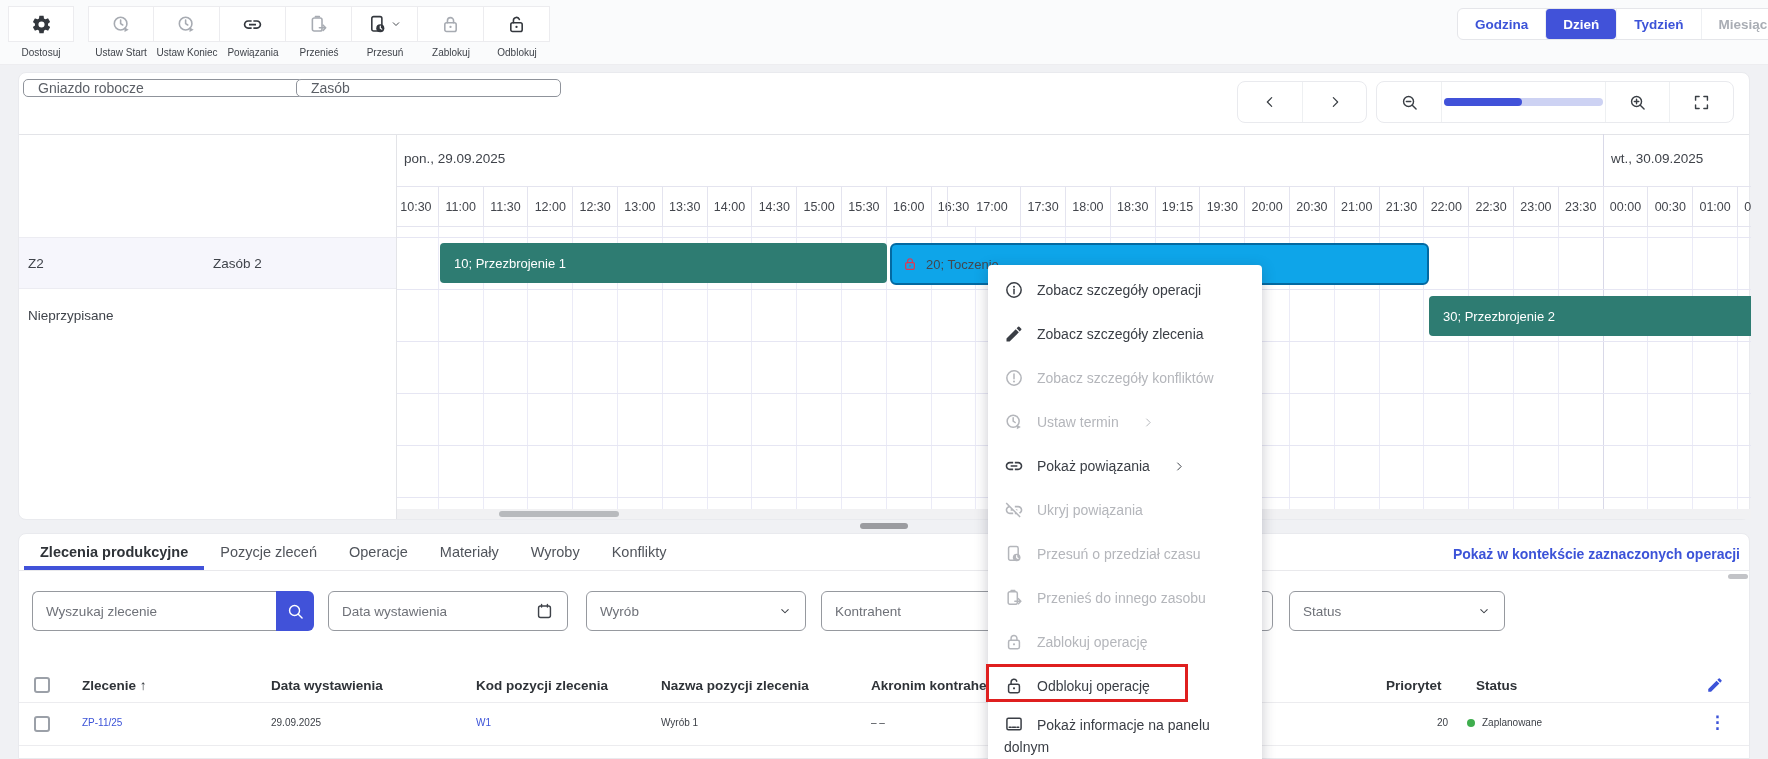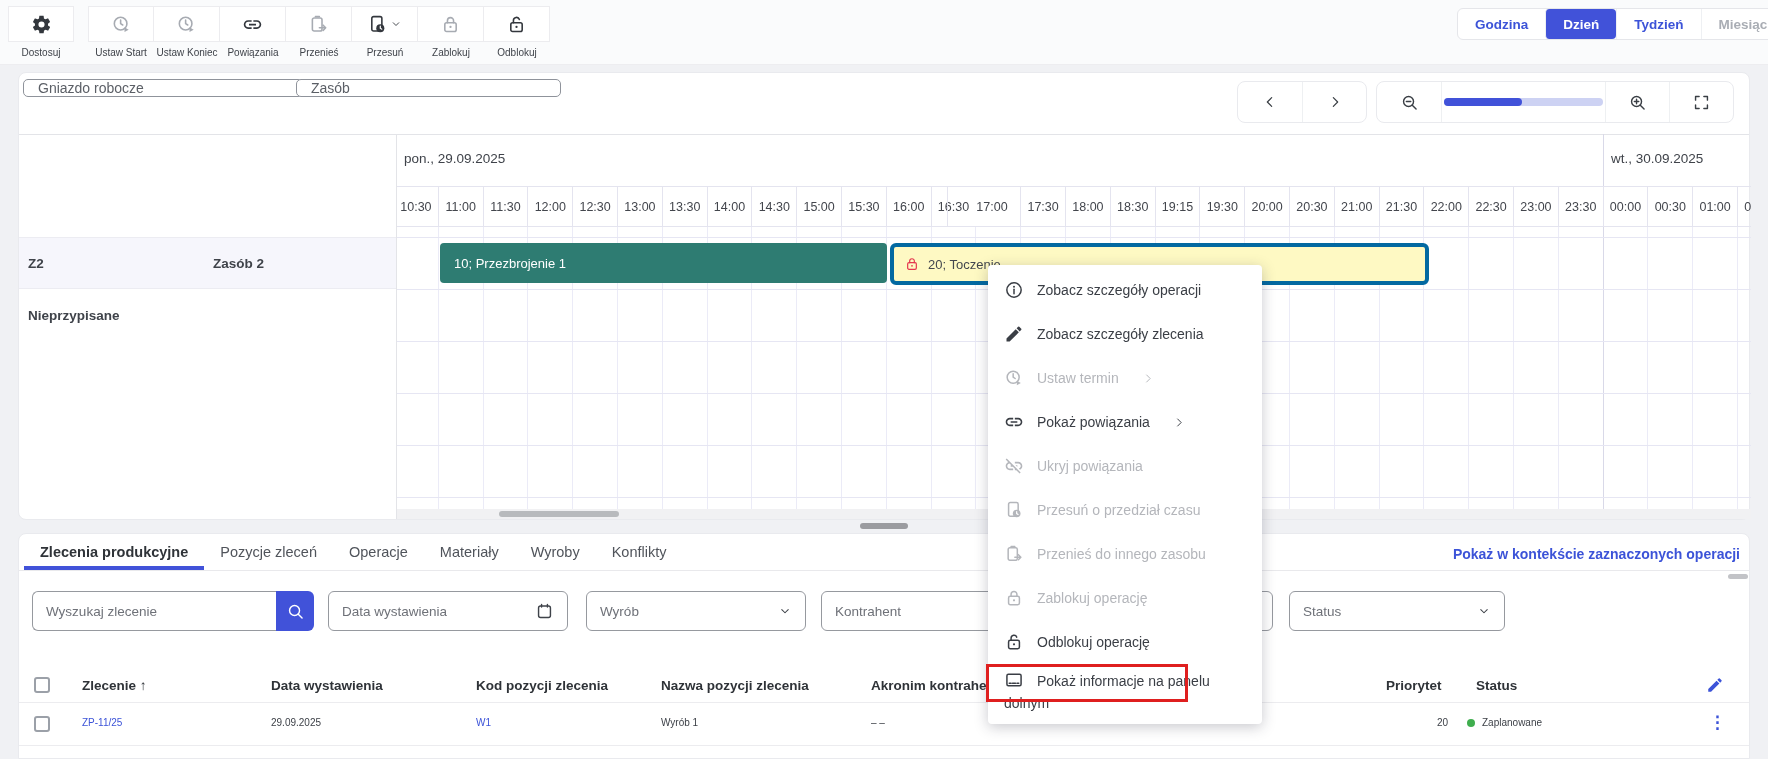--- a/index.html
+++ b/index.html
@@ -38,38 +38,38 @@
   .btn-group { display:flex; background:#fff; border:1px solid #e9eaee; border-radius:8px; overflow:hidden; }
   .gbtn { width:64px; height:40px; display:flex; align-items:center; justify-content:center; color:#3a3f45; cursor:pointer; border-left:1px solid #eef0f2; }
   .gbtn:first-child { border-left:none; }
   .gbtn .icn { width:19px; height:19px; }
   .slider-cell { width:164px; display:flex; align-items:center; padding:0 2px; border-left:1px solid #eef0f2; }
   .slider { position:relative; width:100%; height:8px; border-radius:4px; background:#cdd2f3; cursor:pointer; }
   .slider .fill { position:absolute; left:0; top:0; height:8px; width:49%; border-radius:4px; background:#4152d9; }
   .hdr-div { left:0; top:61px; width:1730px; height:1px; background:#e3e4e8; }
   .vdiv { left:377px; top:61px; width:1px; height:385px; background:#e3e4e8; }
   .colhdr { font-size:13.5px; font-weight:bold; color:#2f3338; }
-  .cellTxt { font-size:13.5px; color:#3f434a;font-weight:bold; }
+  .cellTxt { font-size:13.5px; color:#3f434a; }
 
   .tl-head { left:378px; top:61px; width:1354px; height:93px; overflow:hidden;text-align:center; }
   .tl-body { left:378px; top:154px; width:1354px; height:282px; overflow:hidden; }
   .day-lbl { top:17px; font-size:13.5px; color:#3f434a; white-space:nowrap; }
   .tickrow-line { left:0; width:1354px; height:1px; background:#e4e4ef; }
   .tick { top:52px; height:41px; border-left:1px solid #e4e4ef; display:flex; align-items:center; justify-content:center; font-size:12.5px; color:#43464d; }
   .gl-v { top:0; width:1px; height:282px; background:#ebebf7; }
   .gl-h { left:0; width:1354px; height:1px; background:#e6e6f3; }
   .dayline { background:#d9d9e8; }
 
   .rowband { left:0; width:377px; height:52px; background:#f6f6fc; border-top:1px solid #ececf2; border-bottom:1px solid #ececf2; }
   .hsb-track { left:378px; top:436px; width:1354px; height:10px; background:#f1f1f3; }
   .hsb-thumb { top:438px; height:6px; border-radius:3px; background:#b8babd; }
 
   .bar { position:absolute; display:flex; align-items:center; font-size:13px; white-space:nowrap; overflow:hidden; }
   .bar.teal { background:#2e7c72; color:#fff; border-radius:4px; padding-left:14px; }
-  .bar.selected { background:#fef9c3; color:#43474e; border:4px solid #0369a1; border-radius:6px; padding-left:10px; }
+  .bar.selected { background:#0ea5e9; color:#43474e; border:2px solid #0369a1; border-radius:6px; padding-left:10px; }
   .bar .lock { width:16px; height:16px; color:#e5364f; margin-right:8px; }
 
   .drag-handle { left:860px; top:523px; width:48px; height:6px; border-radius:3px; background:#9b9ca0; cursor:row-resize; }
 
   
   .bottom-card { left:18px; top:533px; width:1732px; height:226px; background:#fff; border:1px solid #e9eaee; border-radius:8px 8px 0 0; }
   .tabs { left:5px; top:4px; display:flex; }
   .tab { padding:0 16px; height:32px; display:flex; align-items:center; font-size:14.5px; color:#50545b; cursor:pointer; border-bottom:4px solid transparent; }
   .tab.active { color:#2f3338; font-weight:bold; border-bottom:4px solid #4152d9; }
   .tabs-div { left:0; top:36px; width:1730px; height:1px; background:#e9e9ec; }
@@ -366,20 +366,23 @@
         <div class="bar selected" style="left: 493px; width: 539px; top: 16px; height: 42px;">
           <span class="icn lock">
             <svg viewBox="0 0 24 24">
               <rect x="5.5" y="10" width="13" height="10" rx="2" fill="none" stroke="currentColor" stroke-width="1.8" stroke-linecap="round" stroke-linejoin="round"></rect>
               <path d="M8.5 10V7.6a3.5 3.5 0 0 1 7 0V10" fill="none" stroke="currentColor" stroke-width="1.8" stroke-linecap="round" stroke-linejoin="round"></path>
               <circle cx="12" cy="14.8" r="1.3" fill="currentColor"></circle>
             </svg>
           </span>
           <span>20; Toczenie</span>
         </div>
+        <div class="bar teal" style="left: 1032px; width: 331px; top: 69px; height: 40px;">
+          <span>30; Przezbrojenie 2</span>
+        </div>
       </div>
 
     <div class="g-rel hsb-track">
       <div class="abs hsb-thumb" style="left:102px; width:120px; top:2px;"></div>
     </div>
   </div>
 
   <div class="abs drag-handle"></div>
 
   <div class="abs bottom-card">
@@ -491,20 +494,30 @@
         <span class="icn">
           <svg viewBox="0 0 24 24">
             <path fill="currentColor" d="M3 17.25V21h3.75L17.81 9.94l-3.75-3.75L3 17.25zM20.71 7.04c.39-.39.39-1.02 0-1.41l-2.34-2.34a1 1 0 0 0-1.41 0l-1.83 1.83 3.75 3.75 1.83-1.83z"></path>
           </svg>
         </span>
         <span>Zobacz szczegóły zlecenia</span>
       </div>
       <div class="cm-item disabled">
         <span class="icn">
           <svg viewBox="0 0 24 24">
+            <circle cx="12" cy="12" r="8.6" fill="none" stroke="currentColor" stroke-width="1.8" stroke-linecap="round" stroke-linejoin="round"></circle>
+            <path d="M12 7.3v5.6" fill="none" stroke="currentColor" stroke-width="1.8" stroke-linecap="round" stroke-linejoin="round"></path>
+            <circle cx="12" cy="16.2" r="1.2" fill="currentColor"></circle>
+          </svg>
+        </span>
+        <span>Zobacz szczegóły konfliktów</span>
+      </div>
+      <div class="cm-item disabled">
+        <span class="icn">
+          <svg viewBox="0 0 24 24">
             <circle cx="11" cy="11" r="7.2" fill="none" stroke="currentColor" stroke-width="1.8" stroke-linecap="round" stroke-linejoin="round"></circle>
             <path d="M11 7v4l2.4 1.6" fill="none" stroke="currentColor" stroke-width="1.8" stroke-linecap="round" stroke-linejoin="round"></path>
             <path fill="currentColor" d="M15.4 15.2l4.8 2.7-4.8 2.7z"></path>
           </svg>
         </span>
         <span>Ustaw termin</span>
         <span class="icn sub">
           <svg viewBox="0 0 24 24">
             <path d="M9.5 5.5L16 12l-6.5 6.5" fill="none" stroke="currentColor" stroke-width="1.8" stroke-linecap="round" stroke-linejoin="round"></path>
           </svg>

